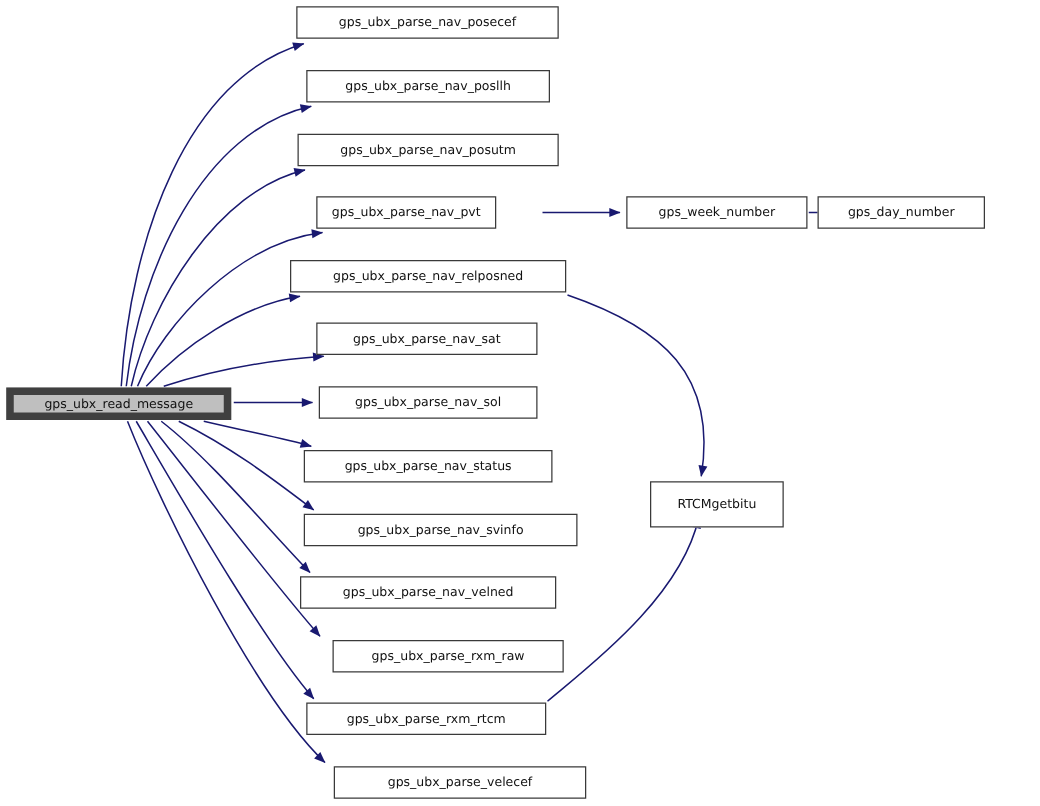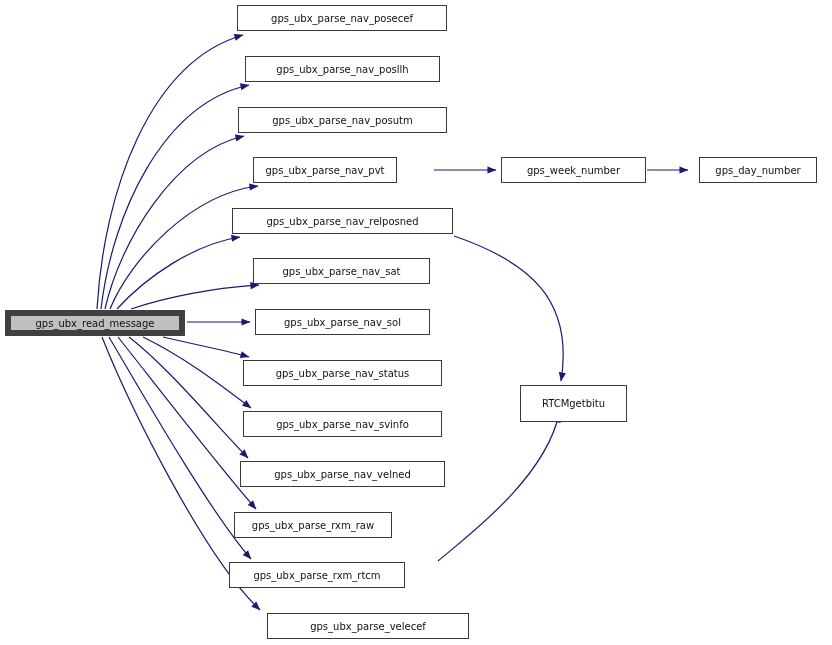--- a/index.html
+++ b/index.html
@@ -73,23 +73,23 @@
   <div class="node root" style="left:5px;top:310px;width:180px">gps_ubx_read_message</div>
 
   <div class="node" style="left:237px;top:5px;width:210px">gps_ubx_parse_nav_posecef</div>
   <div class="node" style="left:238px;top:107px;width:209px">gps_ubx_parse_nav_posutm</div>
   <div class="node" style="left:245px;top:56px;width:195px">gps_ubx_parse_nav_posllh</div>
   <div class="node" style="left:253px;top:157px;width:144px">gps_ubx_parse_nav_pvt</div>
   <div class="node" style="left:232px;top:208px;width:221px">gps_ubx_parse_nav_relposned</div>
   <div class="node" style="left:253px;top:258px;width:177px">gps_ubx_parse_nav_sat</div>
   <div class="node" style="left:255px;top:309px;width:175px">gps_ubx_parse_nav_sol</div>
   <div class="node" style="left:243px;top:360px;width:199px">gps_ubx_parse_nav_status</div>
-  <div class="node" style="left:243px;top:411px;width:199px">gps_ubx_parse_nav_svinfo</div>
+  <div class="node" style="left:243px;top:411px;width:219px">gps_ubx_parse_nav_svinfo</div>
   <div class="node" style="left:240px;top:461px;width:205px">gps_ubx_parse_nav_velned</div>
-  <div class="node" style="left:234px;top:512px;width:158px">gps_ubx_parse_rxm_raw</div>
-  <div class="node" style="left:229px;top:562px;width:176px">gps_ubx_parse_rxm_rtcm</div>
+  <div class="node" style="left:266px;top:512px;width:185px">gps_ubx_parse_rxm_raw</div>
+  <div class="node" style="left:245px;top:562px;width:192px">gps_ubx_parse_rxm_rtcm</div>
   <div class="node" style="left:267px;top:613px;width:202px">gps_ubx_parse_velecef</div>
 
   <div class="node" style="left:501px;top:157px;width:145px">gps_week_number</div>
-  <div class="node" style="left:699px;top:157px;width:118px">gps_day_number</div>
+  <div class="node" style="left:654px;top:157px;width:134px">gps_day_number</div>
   <div class="node" style="left:520px;top:385px;width:107px;height:37px">RTCMgetbitu</div>
 
 </div>
 
 </body></html>

